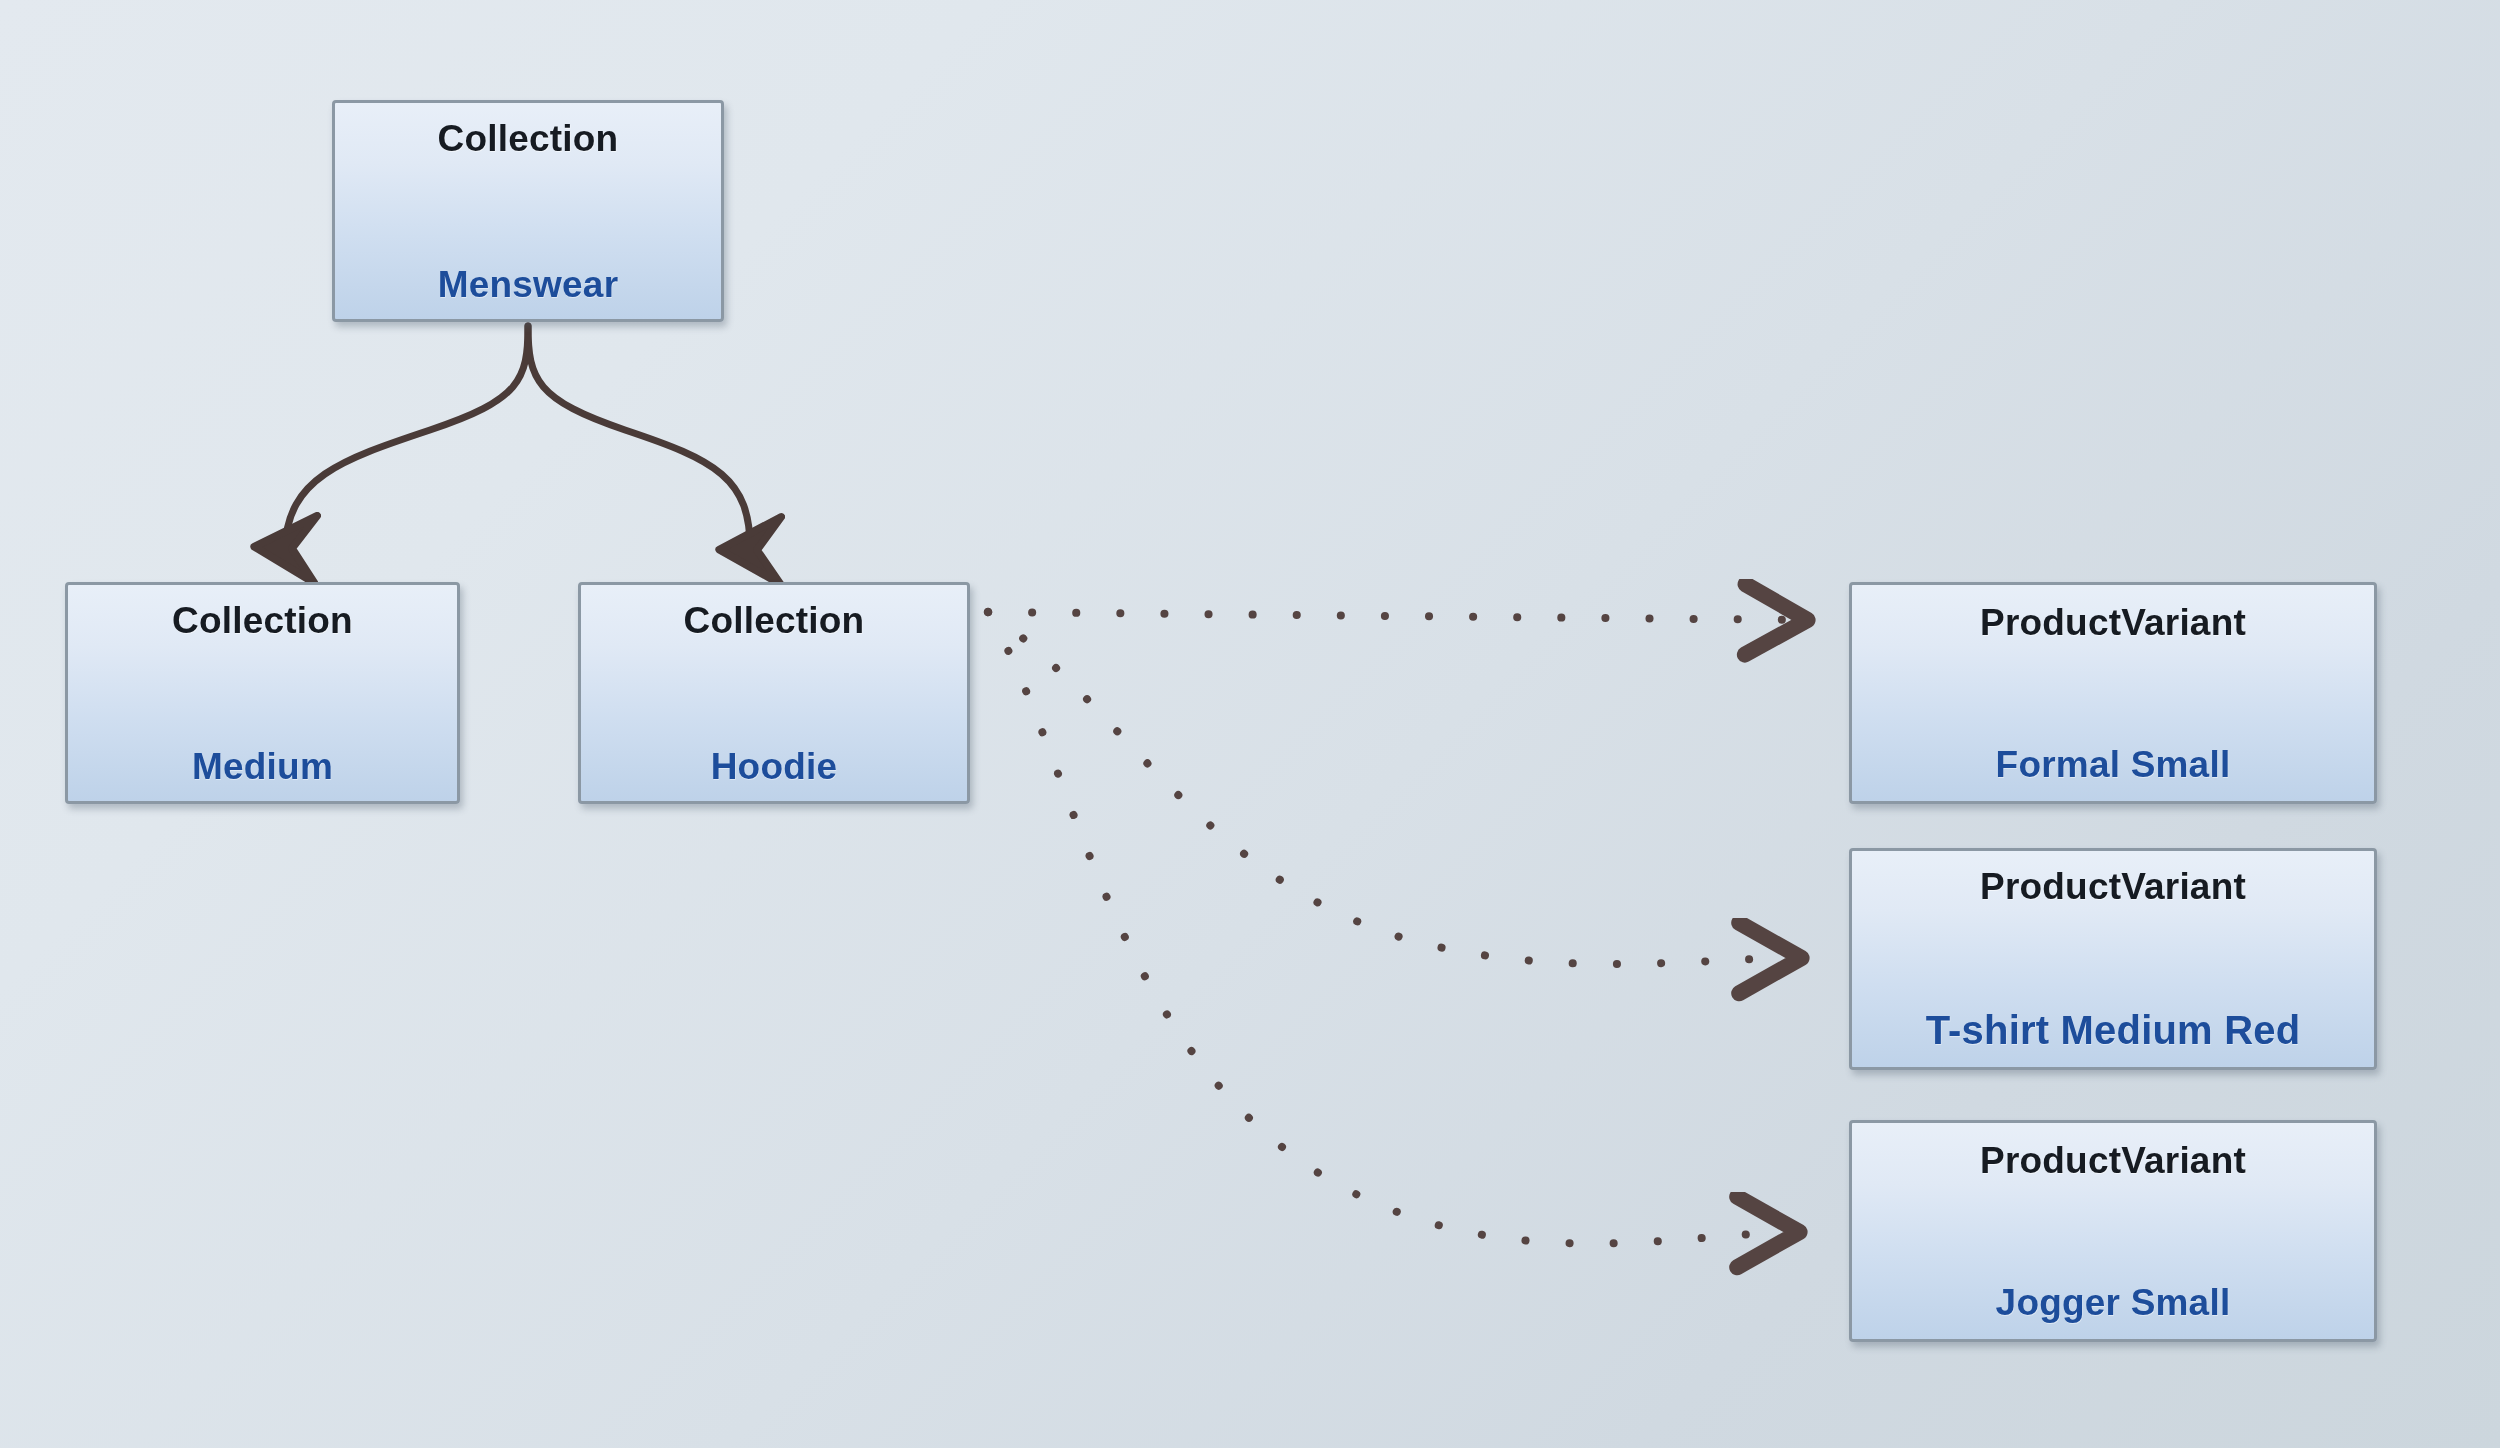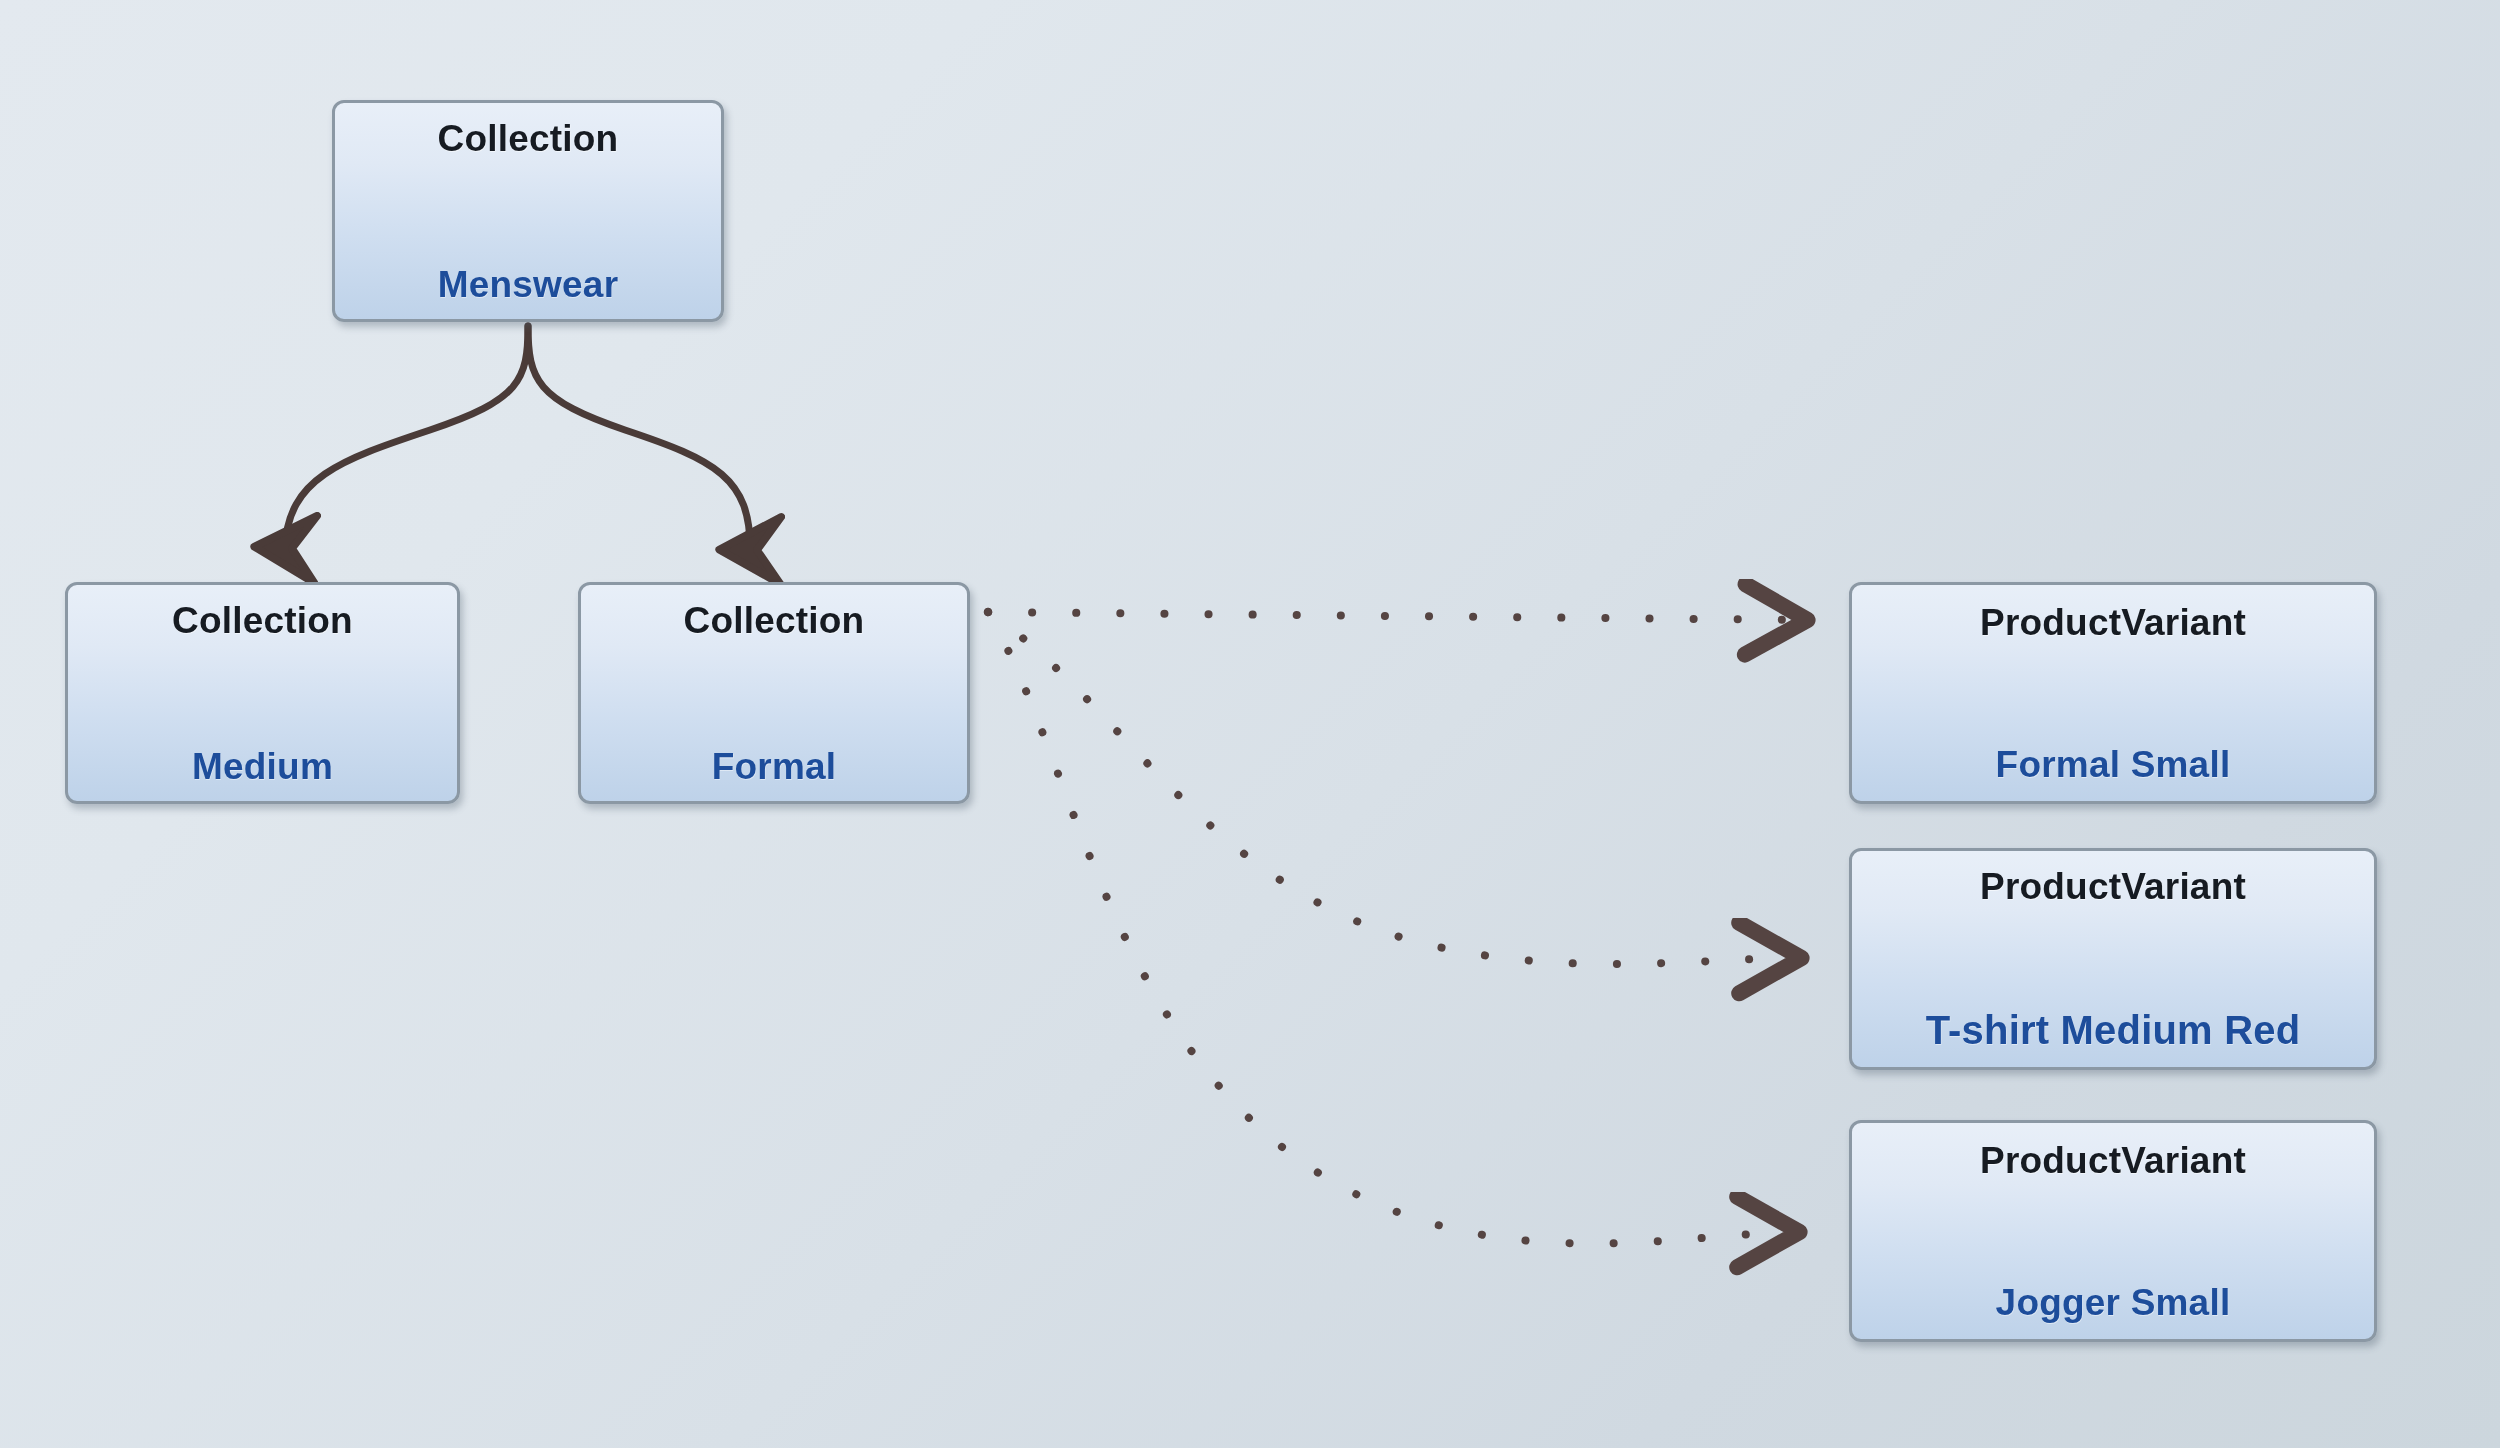--- a/index.html
+++ b/index.html
@@ -31,21 +31,21 @@
     z-index: 1;
     pointer-events: none;
   }
 
   
   .node {
     position: absolute;
     z-index: 2;
     box-sizing: border-box;
     border: 3px solid #8b98a4;
-    border-radius: 12px;
+    border-radius: 4px;
     background: linear-gradient(to bottom, #e8eff8 0%, #e0e9f5 28%, #cfdef0 62%, #bed2e9 100%);
     box-shadow: 3px 5px 7px rgba(80, 95, 110, 0.33);
     display: flex;
     flex-direction: column;
     justify-content: center;
     overflow: hidden;
   }
 
   .node-type {
     font-size: 37px;
@@ -117,21 +117,21 @@
 
   <div class="node" id="node-formal">
     <div class="node-type">Collection</div>
     <div class="gap-lg"></div>
     <div class="node-name">Medium</div>
   </div>
 
   <div class="node" id="node-casual">
     <div class="node-type">Collection</div>
     <div class="gap-lg"></div>
-    <div class="node-name">Formal</div>
+    <div class="node-name">Hoodie</div>
   </div>
 
   <div class="node" id="node-pv-hoodie">
     <div class="node-type">ProductVariant</div>
     <div class="gap-md"></div>
     <div class="node-name">Formal Small</div>
   </div>
 
   <div class="node" id="node-pv-tshirt">
     <div class="node-type">ProductVariant</div>

